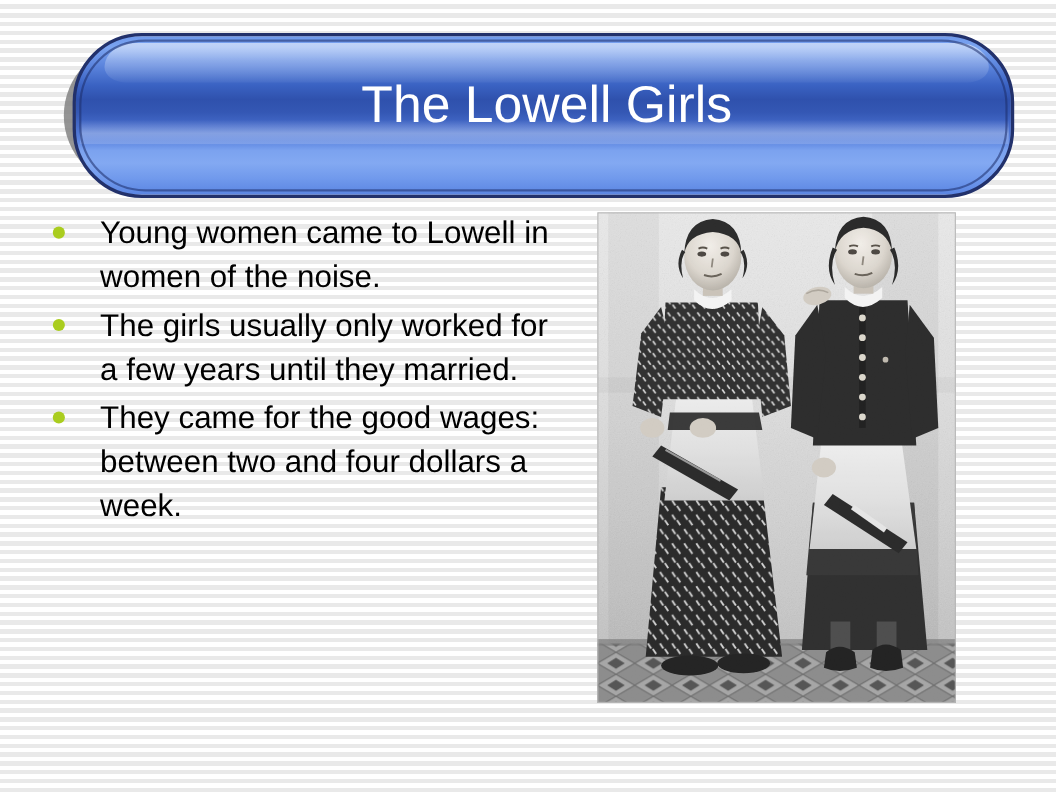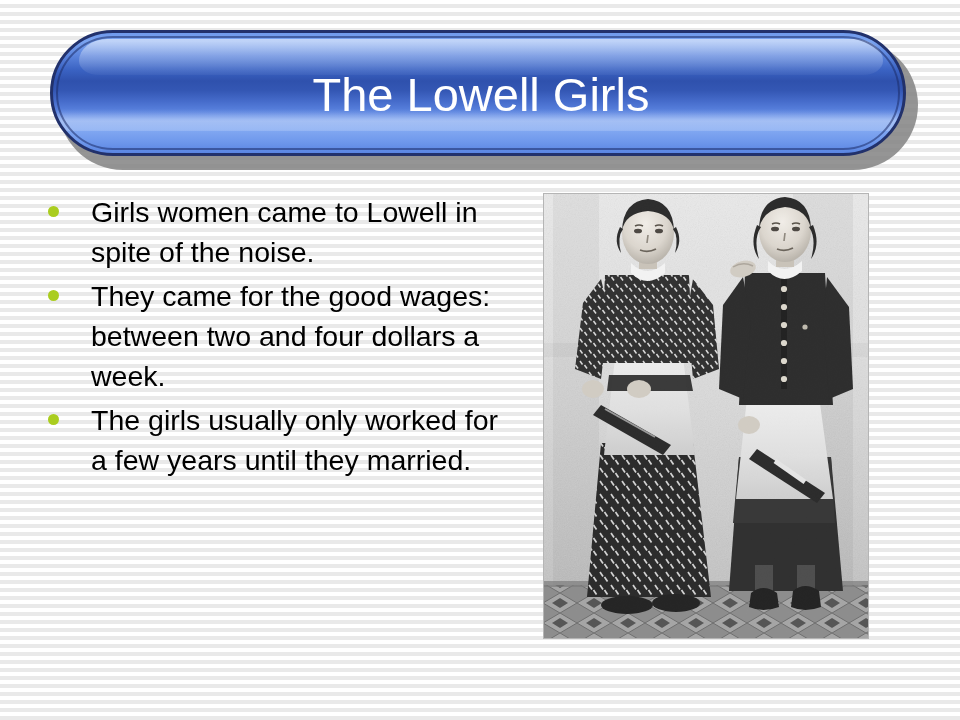--- a/index.html
+++ b/index.html
@@ -42,24 +42,24 @@
     left: 8px;
     top: 10px;
     width: 860px;
     height: 130px;
     border-radius: 65px;
     background: #838383;
     opacity: 0.85;
   }
   .banner-body {
     position: absolute;
-    left: 0px;
+    left: 16px;
     top: 0px;
     width: 856px;
-    height: 126px;
+    height: 150px;
     border-radius: 63px;
     border: 3px solid #22316b;
     box-sizing: border-box;
     background: linear-gradient(
       to bottom,
       #6f9aec 0%,
       #7ba4f0 7%,
       #5d86de 18%,
       #3a62c2 31%,
       #2f51ad 40%,
@@ -200,31 +200,31 @@
       <div class="banner-gloss-bottom"></div>
       <div class="banner-rim"></div>
       <div id="title-text">The Lowell Girls</div>
     </div>
   </div>
 
   <div id="body-text">
 
     <div class="bullet-row">
       <span class="bullet-marker"></span>
-      <span class="bullet-text">Girls women came to Lowell in spite of the noise.</span>
+      <span class="bullet-text">Young women came to Lowell in women of the noise.</span>
+    </div>
+
+    <div class="bullet-row">
+      <span class="bullet-marker"></span>
+      <span class="bullet-text">The girls usually only worked for a few years until they married.</span>
     </div>
 
     <div class="bullet-row">
       <span class="bullet-marker"></span>
       <span class="bullet-text">They came for the good wages: between two and four dollars a week.</span>
-    </div>
-
-    <div class="bullet-row">
-      <span class="bullet-marker"></span>
-      <span class="bullet-text">The girls usually only worked for a few years until they married.</span>
     </div>
 
   </div>
 
   <div id="photo">
     <svg viewBox="0 0 326 446" preserveAspectRatio="none">
       <defs>
         <linearGradient id="wallg" x1="0" y1="0" x2="0" y2="1">
           <stop offset="0%" stop-color="#e8e8e8"></stop>
           <stop offset="35%" stop-color="#dcdcdc"></stop>

